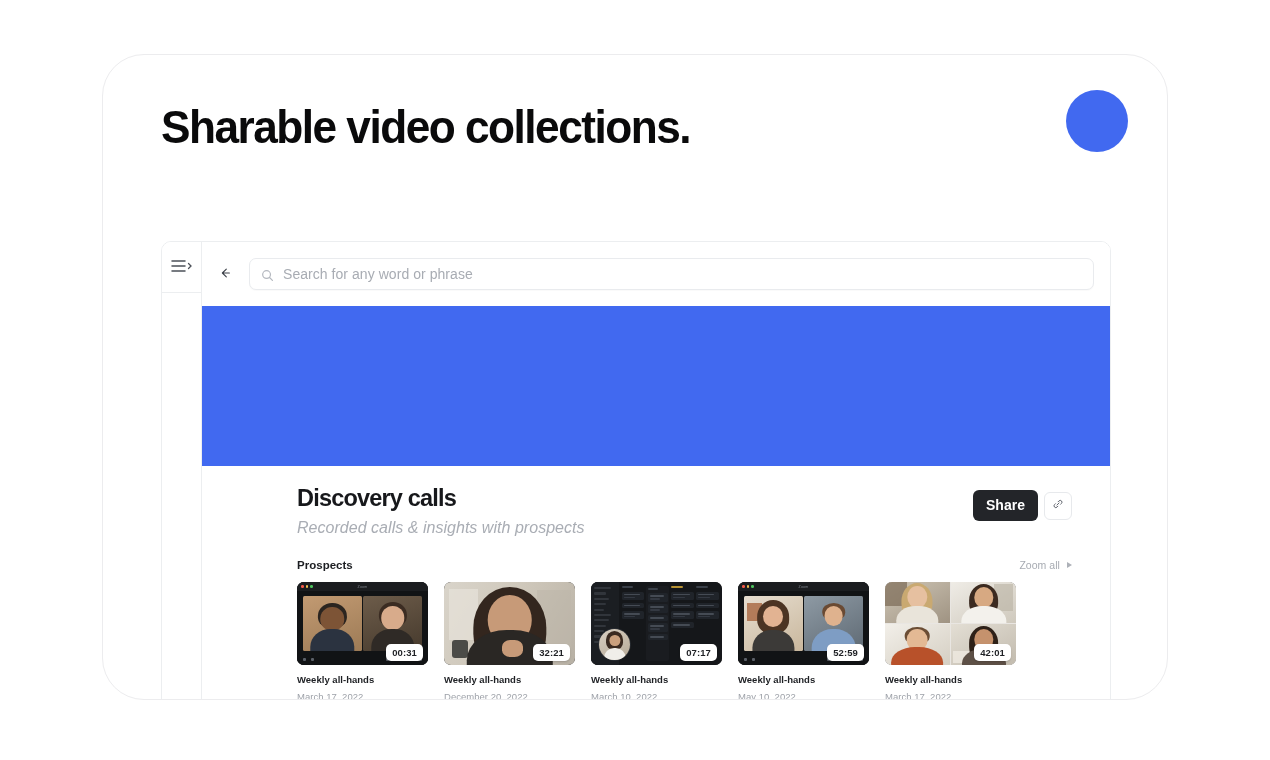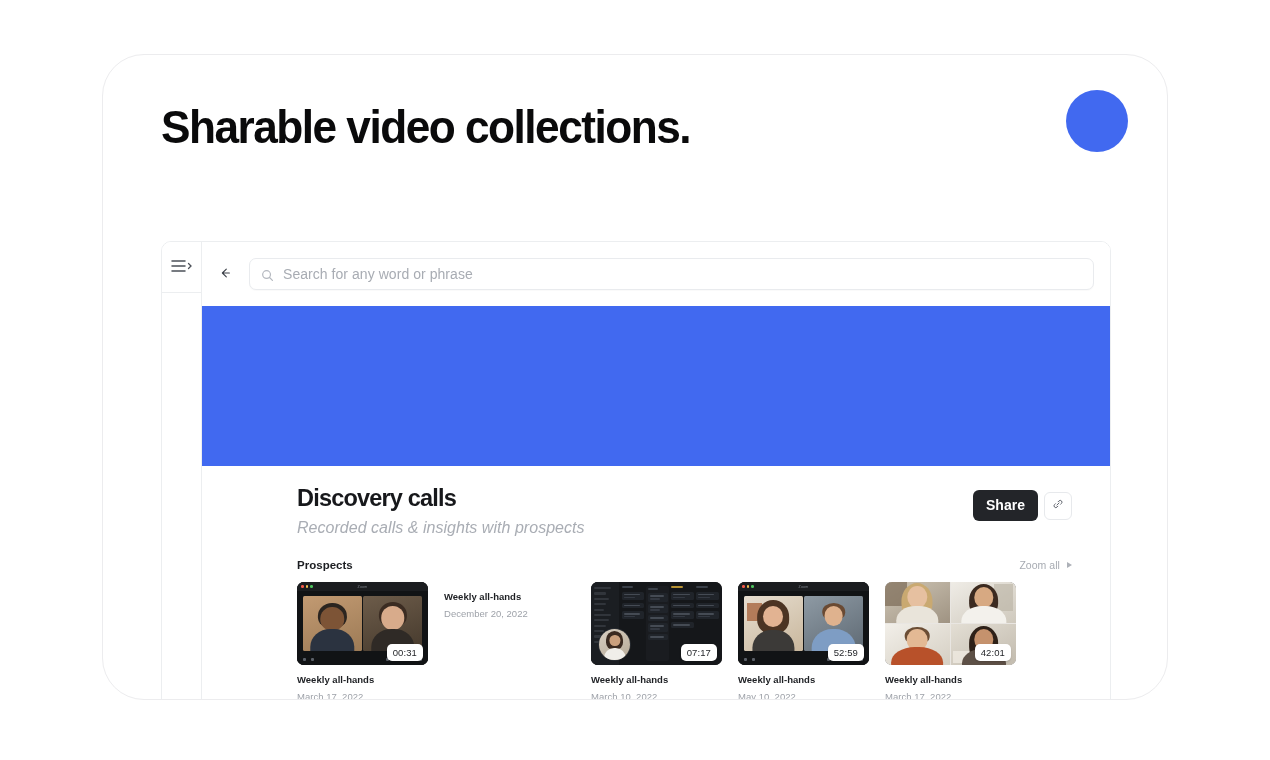--- a/index.html
+++ b/index.html
@@ -246,21 +246,21 @@
     background: #111214;
     cursor: pointer;
   }
   .badge {
     position: absolute;
     right: 5px;
     bottom: 4px;
     background: #ffffff;
     color: #1f2125;
     font-size: 9.5px;
-    font-weight: 400;
+    font-weight: 700;
     border-radius: 5px;
     padding: 3px 6px 3.5px;
     letter-spacing: 0.1px;
     box-shadow: 0 1px 2px rgba(0,0,0,0.16);
   }
   .card-title {
     margin-top: 9px;
     font-size: 9.5px;
     font-weight: 700;
     color: #1d1f23;
@@ -489,20 +489,33 @@
                     <i></i>
                   </div>
               </div>
               <span class="badge">00:31</span>
             </div>
             <div class="card-title">Weekly all-hands</div>
             <div class="card-date">March 17, 2022</div>
           </div>
 
           <div class="card">
+            <div class="thumb">
+              <div class="person">
+                <div class="bg" style="background:linear-gradient(120deg,#d9d4ca 0%,#cfc8bb 45%,#b7b0a4 100%)"></div>
+                <div style="position:absolute;left:4%;top:8%;width:22%;height:62%;background:#e7e3da;opacity:.7"></div>
+                <div style="position:absolute;right:3%;top:10%;width:26%;height:70%;background:#bdb6a9;opacity:.55"></div>
+                <div style="position:absolute;left:6%;bottom:8%;width:12%;height:22%;border-radius:3px;background:#4b4b47"></div>
+                <div class="hair" style="top:6%;width:56%;padding-bottom:62%;background:#33261e"></div>
+                <div class="head" style="top:16%;width:34%;padding-bottom:38%;background:#c79a78"></div>
+                <div class="body" style="background:#2a2724;bottom:-10%;width:66%;height:52%"></div>
+                <div style="position:absolute;left:44%;bottom:10%;width:16%;height:20%;border-radius:40%;background:#c79a78"></div>
+              </div>
+              <span class="badge">32:21</span>
+            </div>
             <div class="card-title">Weekly all-hands</div>
             <div class="card-date">December 20, 2022</div>
           </div>
 
           <div class="card">
             <div class="thumb">
               <div class="kanban">
                 <div class="kb-side">
                   <span class="w1"></span>
                     <span class="w2"></span>

